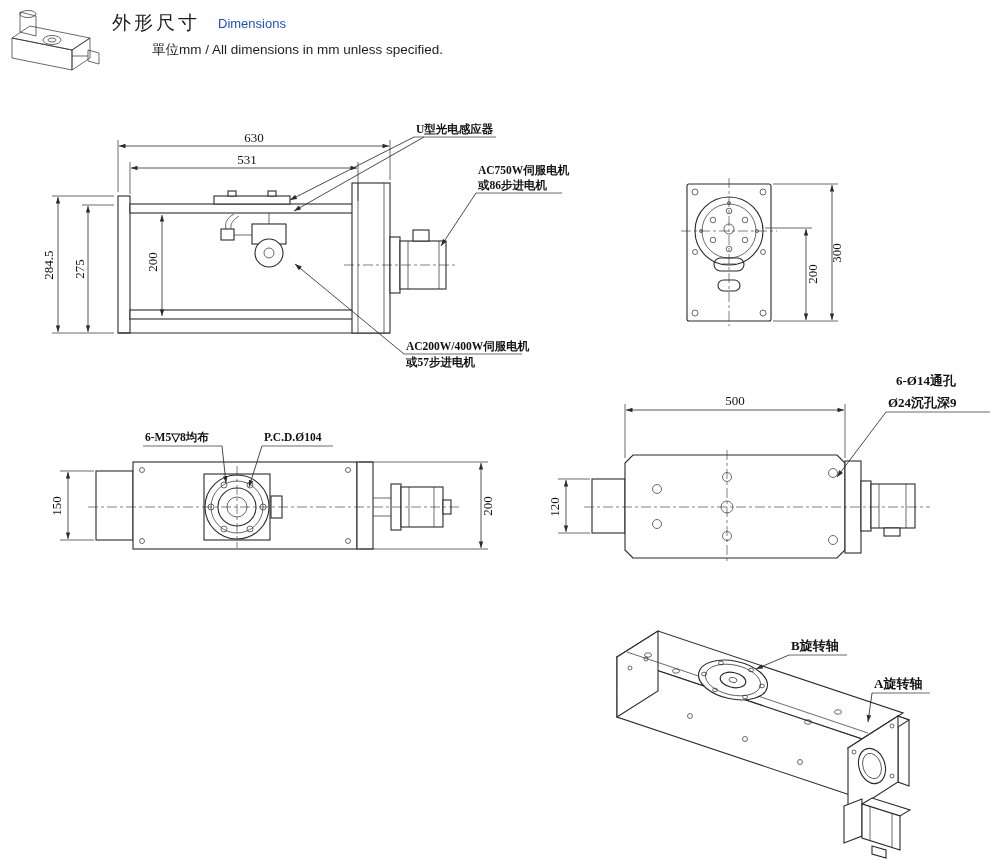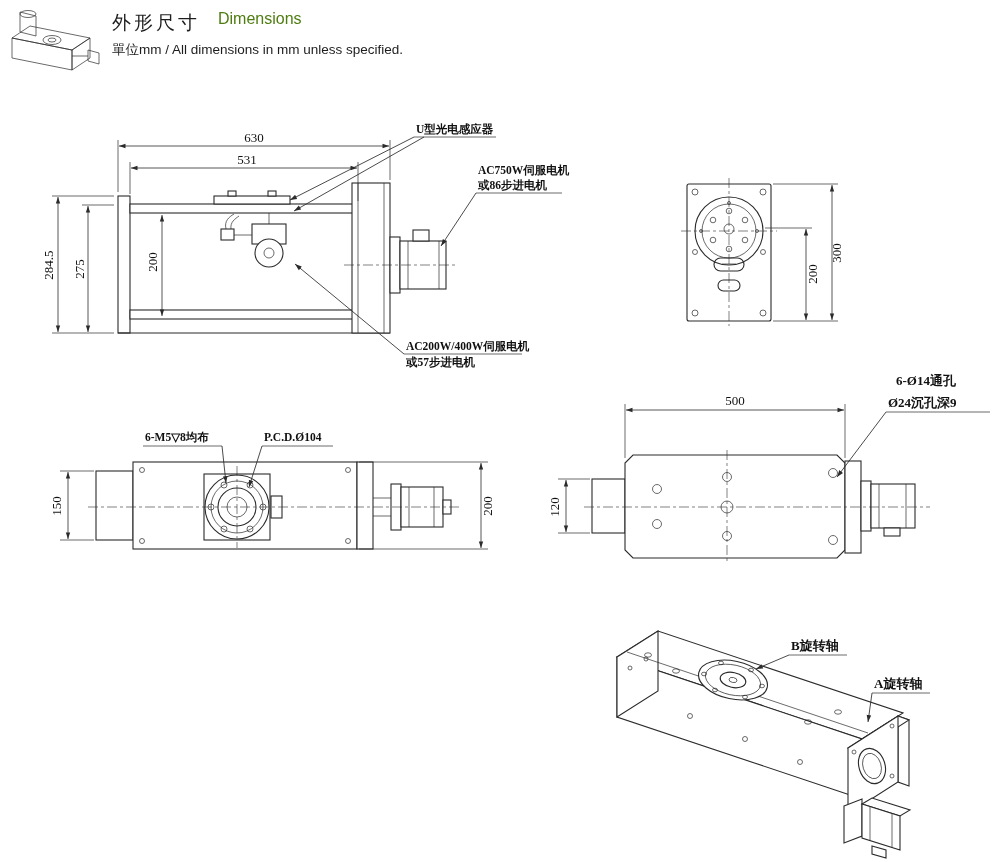--- a/index.html
+++ b/index.html
@@ -1,22 +1,22 @@
 <!DOCTYPE html>
 <html><head>
 <meta charset="utf-8">
 <style>
   html,body { margin:0; padding:0; background:#fff; }
   .page { position:relative; width:1000px; height:862px; background:#fff; overflow:hidden;
           font-family:"Liberation Sans", sans-serif; }
   .header { position:absolute; left:112px; top:10px; z-index:5; color:#1d1d1d; }
-  .title-row { display:flex; align-items:flex-start; gap:18px; }
+  .title-row { display:flex; align-items:center; gap:18px; }
   .title-zh { font-size:19px; letter-spacing:3px; }
-  .title-en { font-size:16px; color:#4d7c0f; }
-  .subtitle { font-size:13.5px; margin-top:5px; color:#1d1d1d; }
+  .title-en { font-size:13px; color:#1d4ed8; }
+  .subtitle { font-size:13.5px; margin-top:5px; color:#1d1d1d;margin-left:40px; }
   svg.canvas { position:absolute; left:0; top:0; }
   .b  { fill:none; stroke:#2b2b2b; stroke-width:1.1; }
   .t  { fill:none; stroke:#2b2b2b; stroke-width:0.7; }
   .f  { fill:#ffffff; stroke:#2b2b2b; stroke-width:1.1; }
   .cl { fill:none; stroke:#2b2b2b; stroke-width:0.6; stroke-dasharray:10 3 3 3; }
   .dim { stroke:#2b2b2b; stroke-width:0.8; fill:none; }
   .ext { stroke:#2b2b2b; stroke-width:0.7; }
   .ldr { stroke:#2b2b2b; stroke-width:0.85; fill:none; }
   .dimtext { font:13px "Liberation Serif", serif; fill:#111; }
   .lbl  { font:bold 11.5px "Liberation Serif", serif; fill:#111; }

